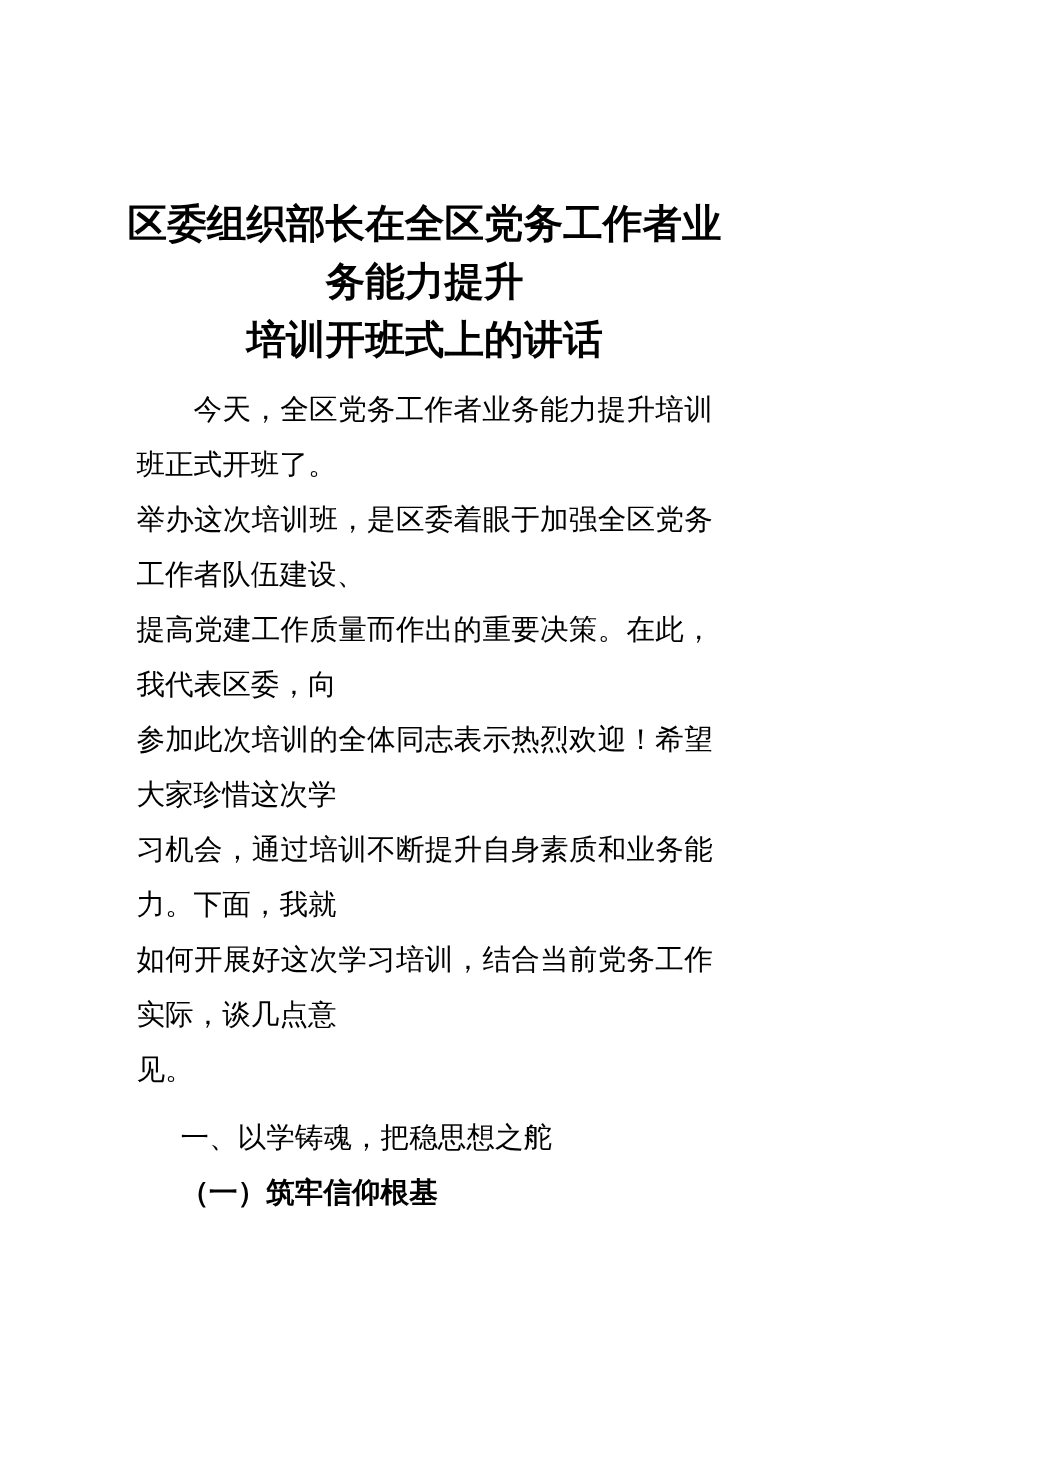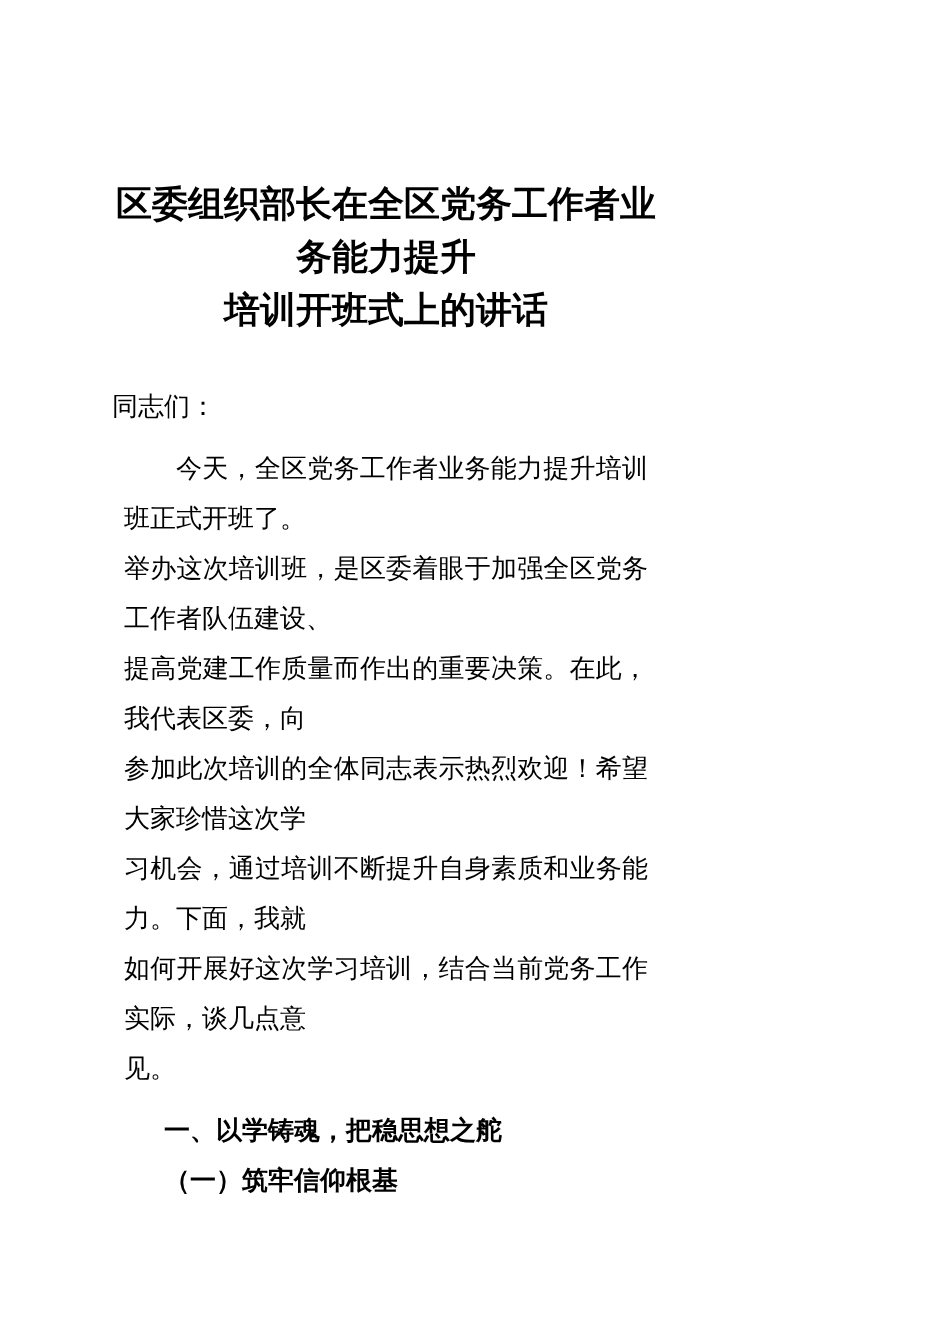--- a/index.html
+++ b/index.html
@@ -38,39 +38,38 @@
     font-size: 26px;
     line-height: 50px;
     text-indent: 2em;
     text-align: justify;
     white-space: pre-line;
   }
   .section-heading {
     margin: 0;
     font-size: 26px;
     line-height: 50px;
-    font-weight: 700;
+    font-weight: 400;
     text-indent: 2em;
   }
   .subsection-heading {
     margin: 0;
     font-size: 26px;
     line-height: 50px;
     font-weight: 700;
     text-indent: 2em;
   }
 </style>
 </head>
 <body>
 
 <div class="page">
   <h1 class="doc-title">区委组织部长在全区党务工作者业务能力提升
 培训开班式上的讲话</h1>
 
-  <p class="salutation">同志们：</p>
 
   <p class="para">今天，全区党务工作者业务能力提升培训班正式开班了。
 举办这次培训班，是区委着眼于加强全区党务工作者队伍建设、
 提高党建工作质量而作出的重要决策。在此，我代表区委，向
 参加此次培训的全体同志表示热烈欢迎！希望大家珍惜这次学
 习机会，通过培训不断提升自身素质和业务能力。下面，我就
 如何开展好这次学习培训，结合当前党务工作实际，谈几点意
 见。</p>
 
   <p class="section-heading">一、以学铸魂，把稳思想之舵</p>

